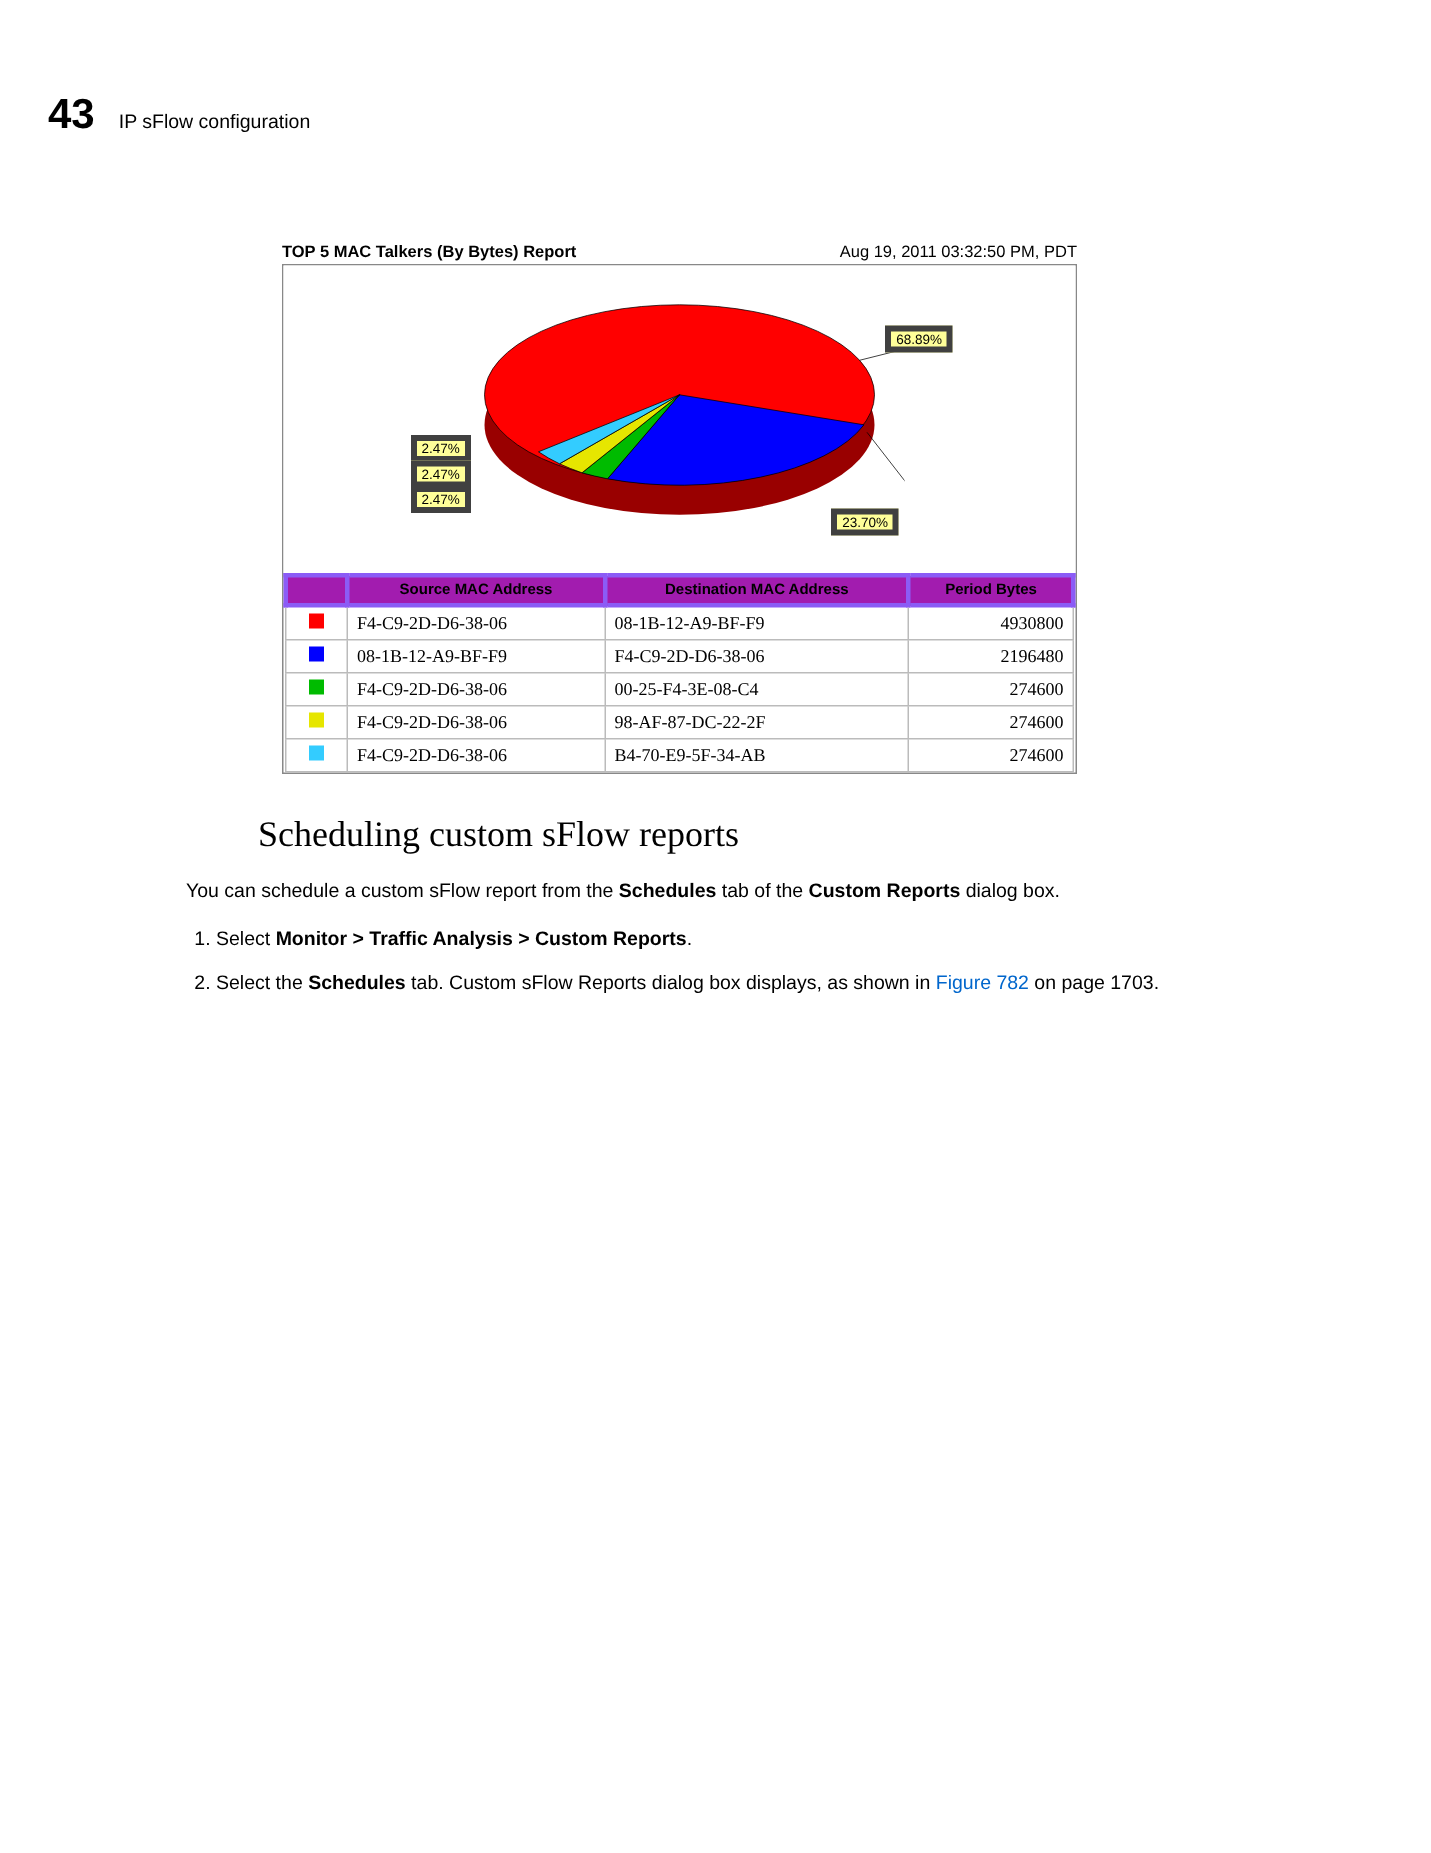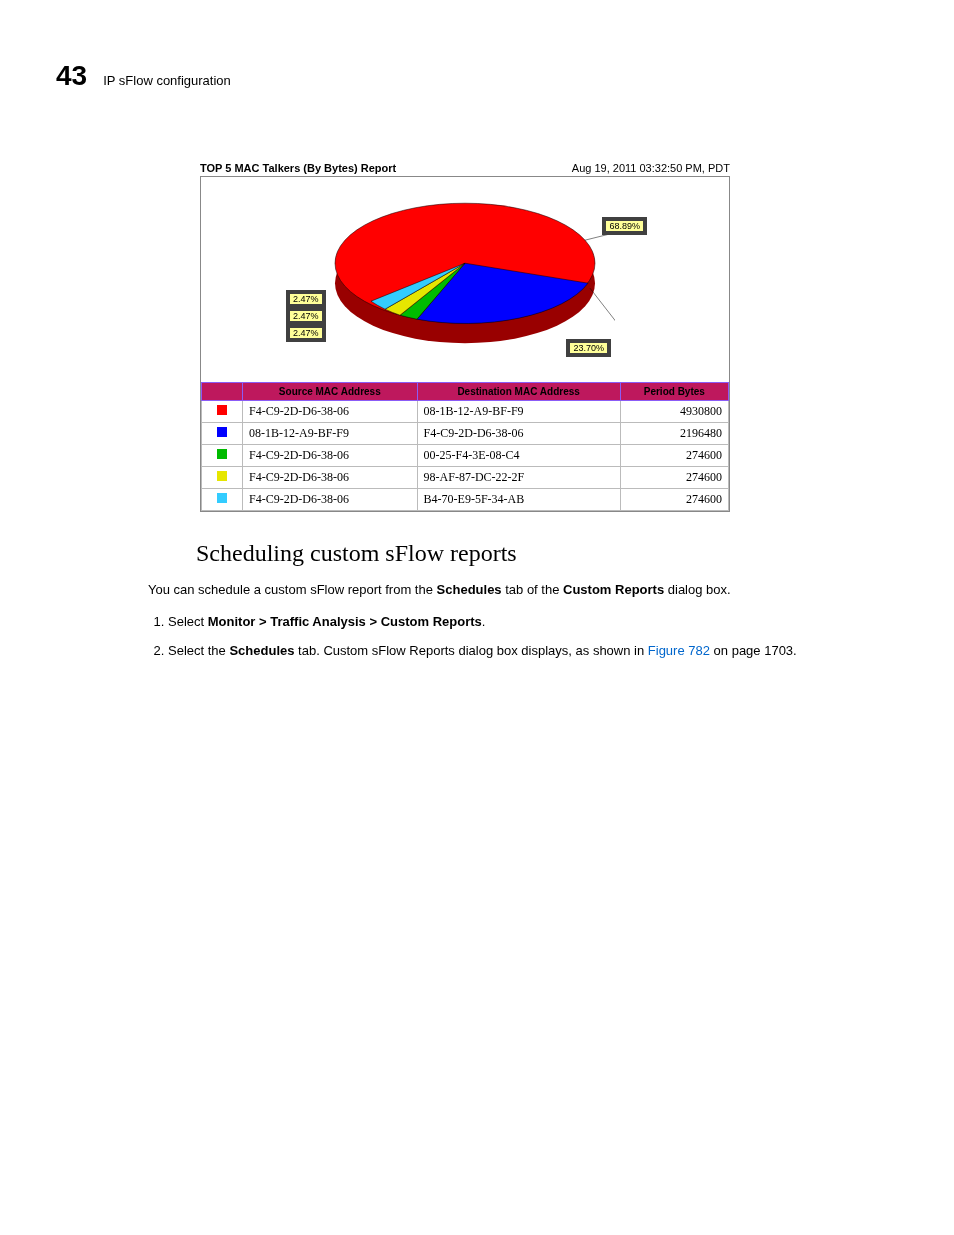--- a/index.html
+++ b/index.html
@@ -1,30 +1,30 @@
 <!DOCTYPE html>
 <html><head>
 <meta charset="utf-8">
 <style>
   html,body{margin:0;padding:0;background:#fff;color:#000;font-family:Arial,Helvetica,sans-serif}
-  .page{width:954px;min-height:1235px;padding:60px 80px 40px 56px;box-sizing:border-box;position:relative}
+  .page{width:954px;min-height:1235px;padding:60px 80px 40px 32px;box-sizing:border-box;position:relative}
   .hdr{display:flex;align-items:baseline;gap:16px;margin-bottom:70px}
   .chapno{font-size:28px;font-weight:600;font-family:Arial,Helvetica,sans-serif}
   .chaptitle{font-size:13px;font-family:Arial,Helvetica,sans-serif}
   .report{width:530px;margin:0 auto 28px auto;border:0}
   .rtitle{display:flex;justify-content:space-between;align-items:flex-end;font-size:11px;margin-bottom:2px}
   .rtitle .rt{font-weight:bold}
   .rbox{border:1px solid #888}
   .tpbar{display:flex;justify-content:space-between;align-items:center;padding:4px 6px;font-size:10px;border-bottom:1px solid #ccc}
   .expbtn{background:#f2f2f2;border:1px solid #999;font-size:10px;padding:1px 8px;border-radius:2px;cursor:pointer}
   .chartarea{position:relative;height:205px;background:#fff}
   .pie-wrap{position:absolute;left:50%;top:50%;transform:translate(-50%,-54%)}
   .lbl{position:absolute;font-size:9px;background:#ffff99;border:4px solid #404040;padding:0 3px;white-space:nowrap}
   .tbl{width:100%;border-collapse:collapse;font-size:11px}
-  .tbl th{font-weight:bold;font-size:10px;text-align:center;border:1px solid #8b5cf6;padding:3px 4px;background:#be185d}
+  .tbl th{font-weight:bold;font-size:10px;text-align:center;border:3px solid #8b5cf6;padding:3px 4px;background:#a21caf}
   .tbl td{border:1px solid #bbb;padding:3px 6px;font-family:"Times New Roman",serif;font-size:12px}
   .tbl td.src,.tbl td.dst{}
   .tbl td.num{text-align:right}
   .sw{width:10px;height:10px;display:inline-block}
   .tbl td.swcell{text-align:center;width:28px}
   .figcap{font-size:12px;margin:10px 0 30px 175px}
   .figcap b{font-weight:bold}
   h2.sec{font-family:Georgia,"Times New Roman",serif;font-weight:normal;font-size:24px;margin:28px 0 14px 140px}
   .body{font-size:13px;margin-left:92px;margin-right:20px;line-height:1.45}
   ol.body{padding-left:20px}

